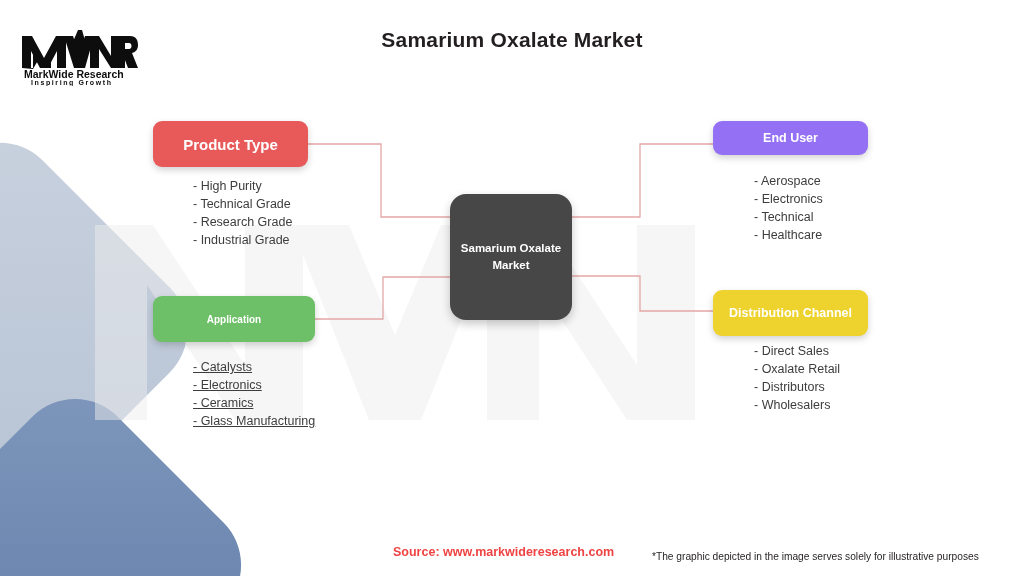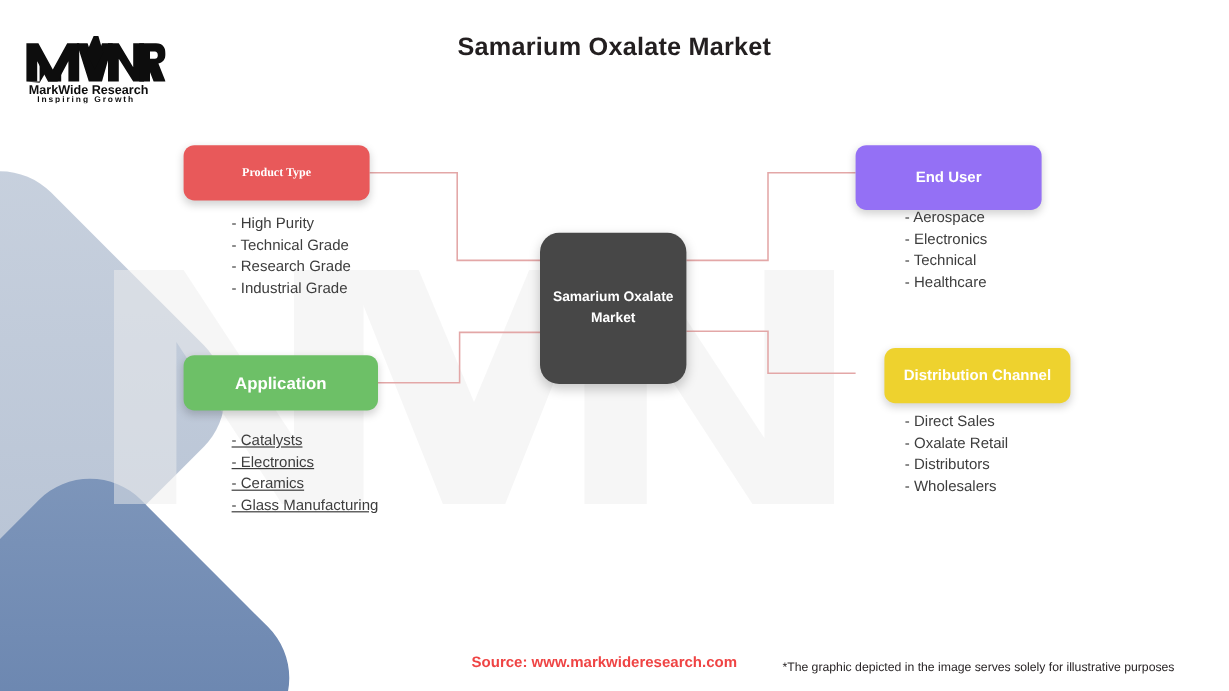--- a/index.html
+++ b/index.html
@@ -51,24 +51,24 @@
 
   
   .node{
     position:absolute;z-index:3;
     border-radius:9px;
     display:flex;align-items:center;justify-content:center;
     color:#ffffff;font-weight:bold;
     box-shadow:0 3px 7px rgba(0,0,0,.18);
     text-align:center;
   }
-  .node-product{left:153px;top:121px;width:155px;height:46px;background:#e8595a;font-size:10px;font-family:Liberation Serif, serif;}
-  .node-application{left:153px;top:296px;width:162px;height:46px;background:#6dc067;font-size:14px;}
-  .node-enduser{left:713px;top:121px;width:155px;height:54px;background:#9470f5;font-size:12.5px;}
-  .node-distribution{left:713px;top:290px;width:155px;height:46px;background:#eed22e;font-size:12.5px;margin-left:24px;}
+  .node-product{left:153px;top:121px;width:155px;height:46px;background:#e8595a;font-size:15px;}
+  .node-application{left:153px;top:296px;width:162px;height:46px;background:#6dc067;font-size:10px;}
+  .node-enduser{left:713px;top:121px;width:155px;height:34px;background:#9470f5;font-size:12.5px;}
+  .node-distribution{left:713px;top:290px;width:155px;height:46px;background:#eed22e;font-size:12.5px;}
   .node-center{
     left:450px;top:194px;width:122px;height:126px;
     background:#474747;border-radius:16px;
     font-size:11.5px;line-height:1.45;
     padding:0 10px;box-sizing:border-box;
     box-shadow:0 4px 10px rgba(0,0,0,.22);
   }
 
   
   .list{

